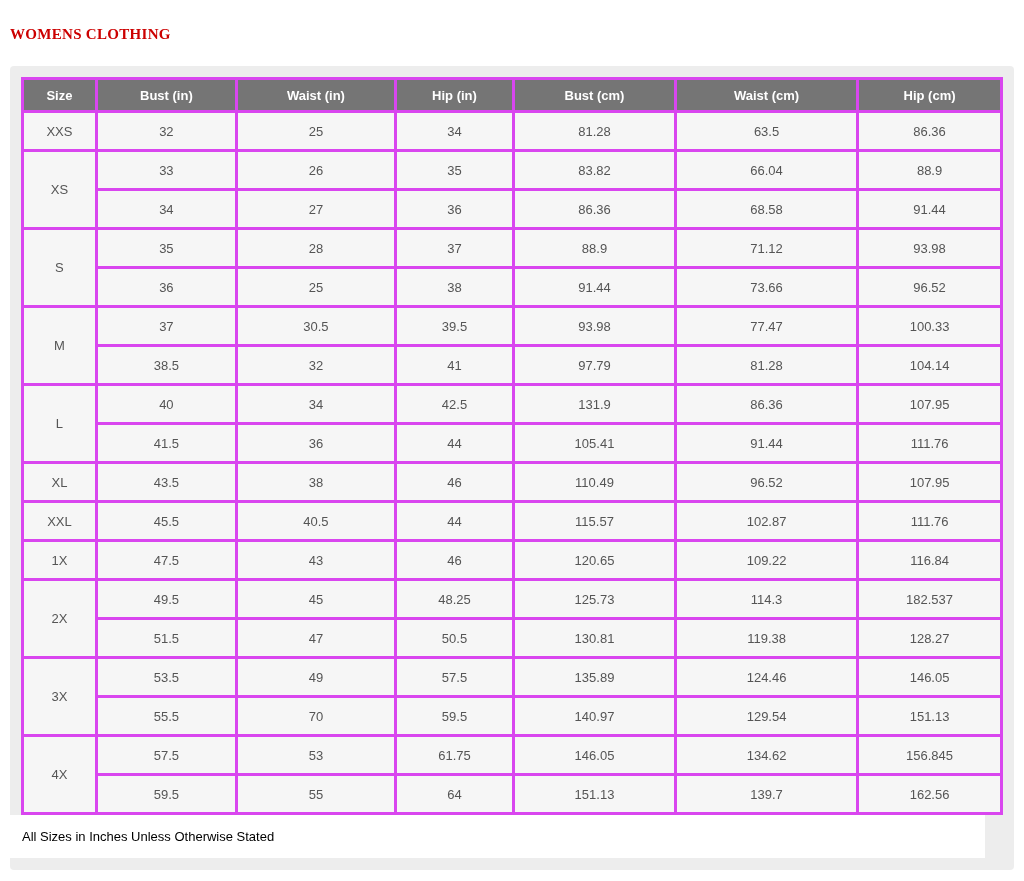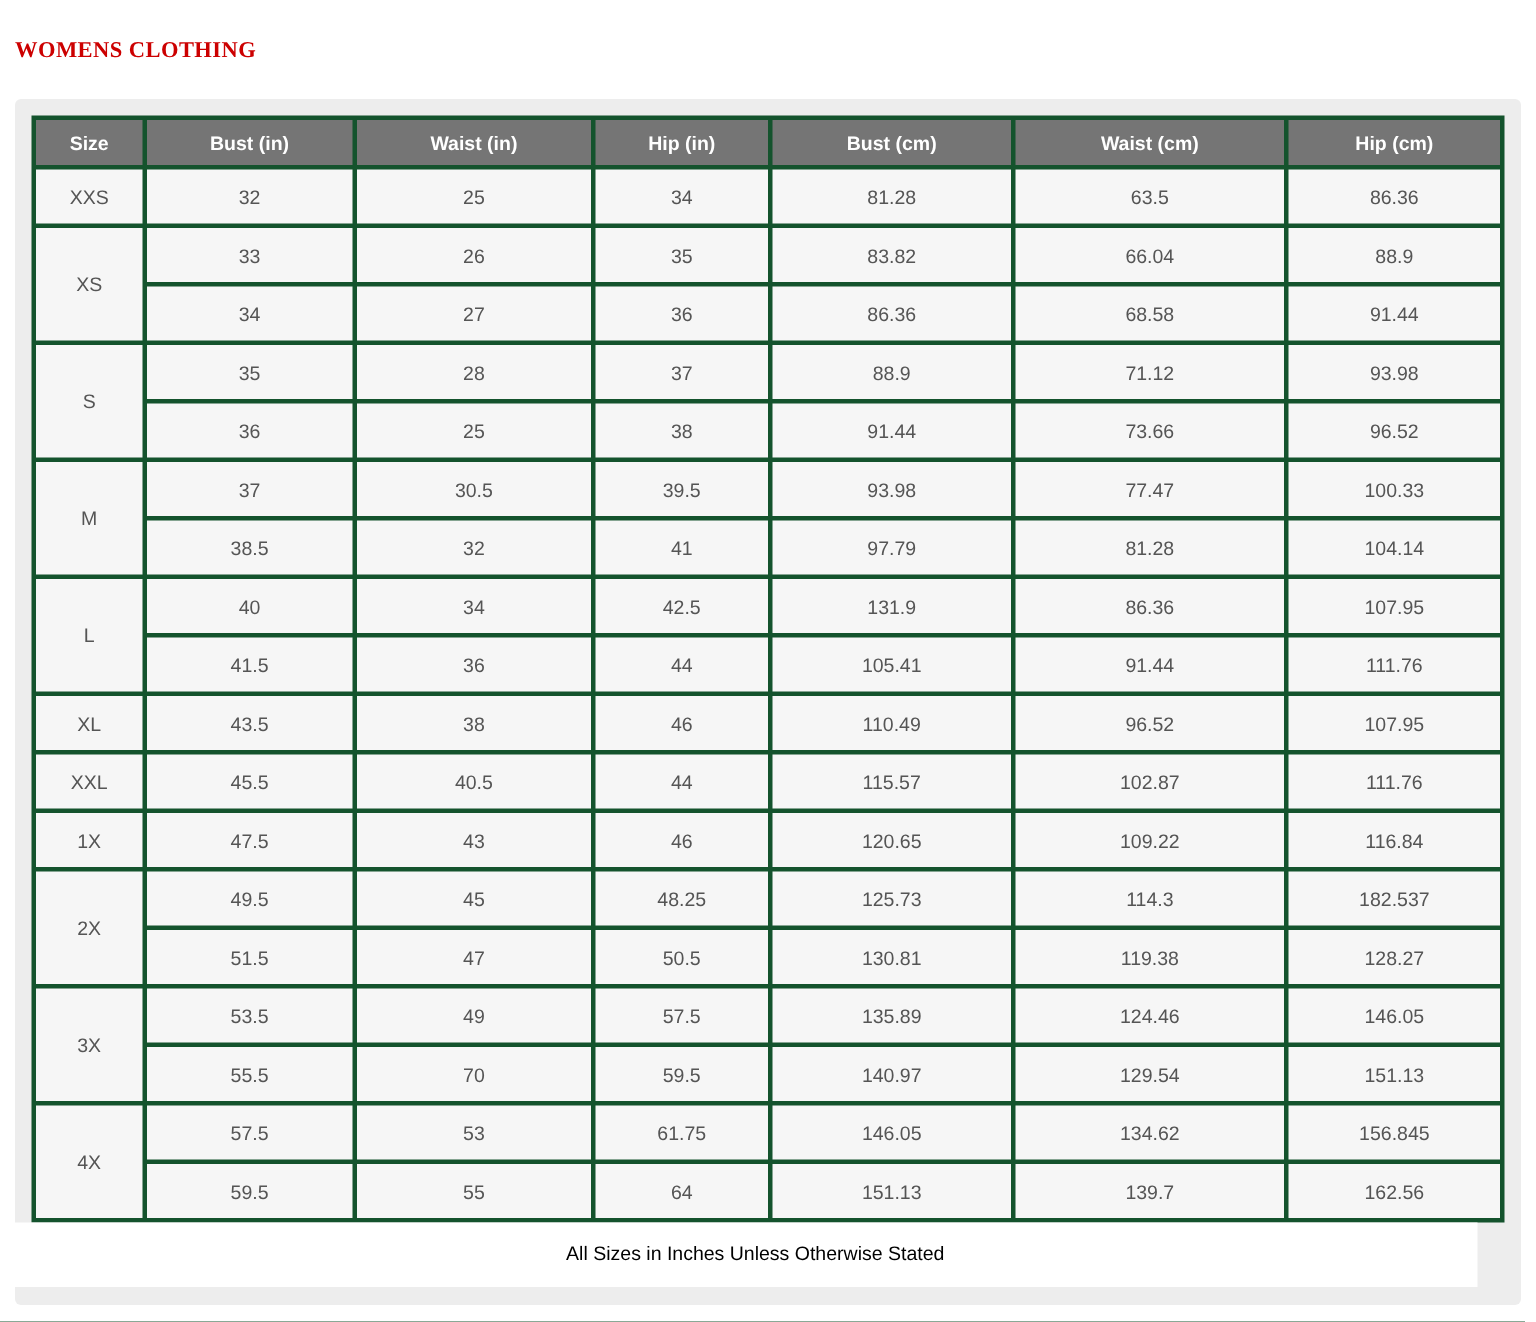--- a/index.html
+++ b/index.html
@@ -16,42 +16,41 @@
     margin:23px 10px 0 10px;
     background:#ededed;
     border-radius:4px;
     padding:11px 11px 12px 11px;
   }
   table.size-chart{
     width:100%;
     table-layout:fixed;
     border-collapse:separate;
     border-spacing:3px;
-    background:#14532d;
+    background:#d946ef;
   }
   table.size-chart th{
     background:#757575;color:#ffffff;
     font-size:13px;font-weight:bold;
     height:30px;text-align:center;vertical-align:middle;
     padding:0;
   }
   table.size-chart td{
     background:#f6f6f6;color:#555555;
     font-size:13px;font-weight:normal;
     height:36px;text-align:center;vertical-align:middle;
     padding:0;
   }
   col.c0{width:7.4%;}  col.c1{width:14.3%;} col.c2{width:16.3%;}
   col.c3{width:12.0%;} col.c4{width:16.6%;} col.c5{width:18.7%;}
   col.c6{width:14.7%;}
   .footnote-wrap{
     background:#ffffff;
     margin:0 18px 0 -11px;
     padding:12px 0 13px 12px;
-    text-align:center;
   }
   .footnote{
     font-size:13px;color:#000000;
   }
 </style>
 </head>
 <body>
 
 <div class="page-title">WOMENS CLOTHING</div>
 

